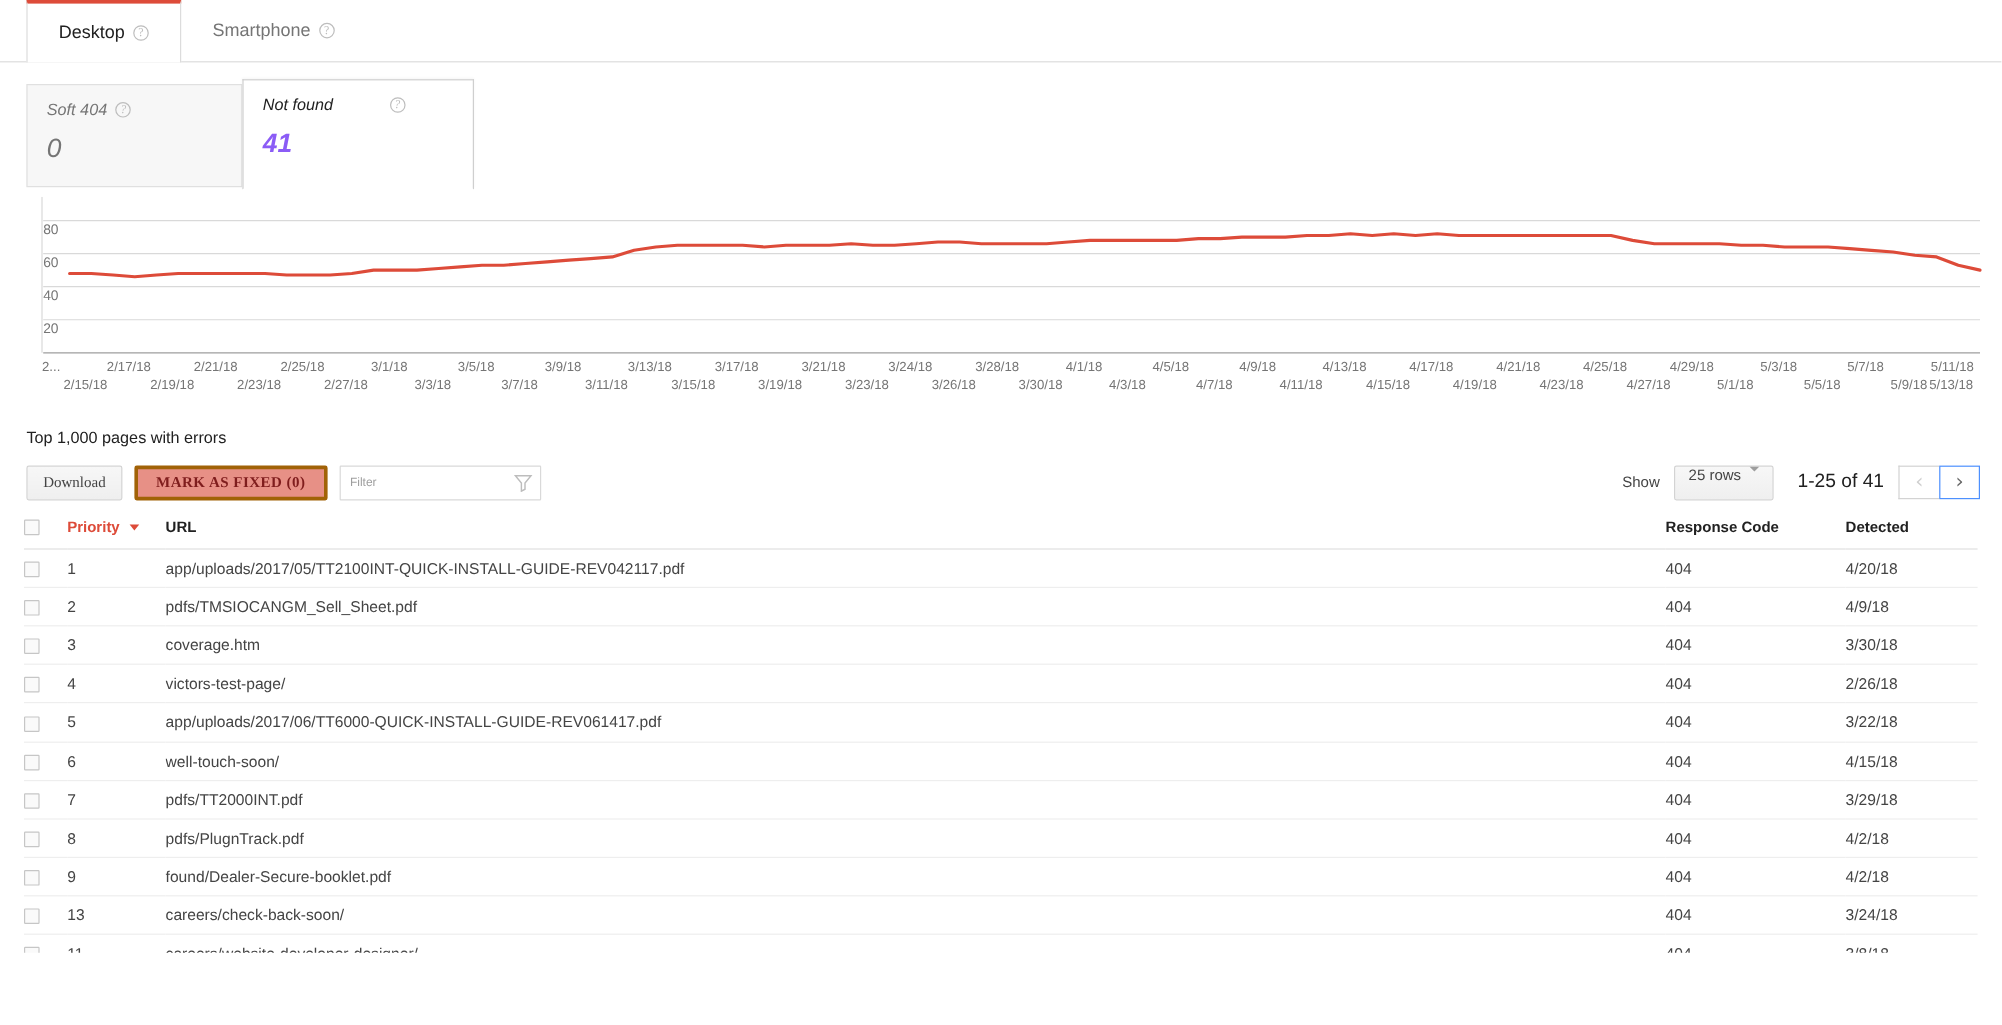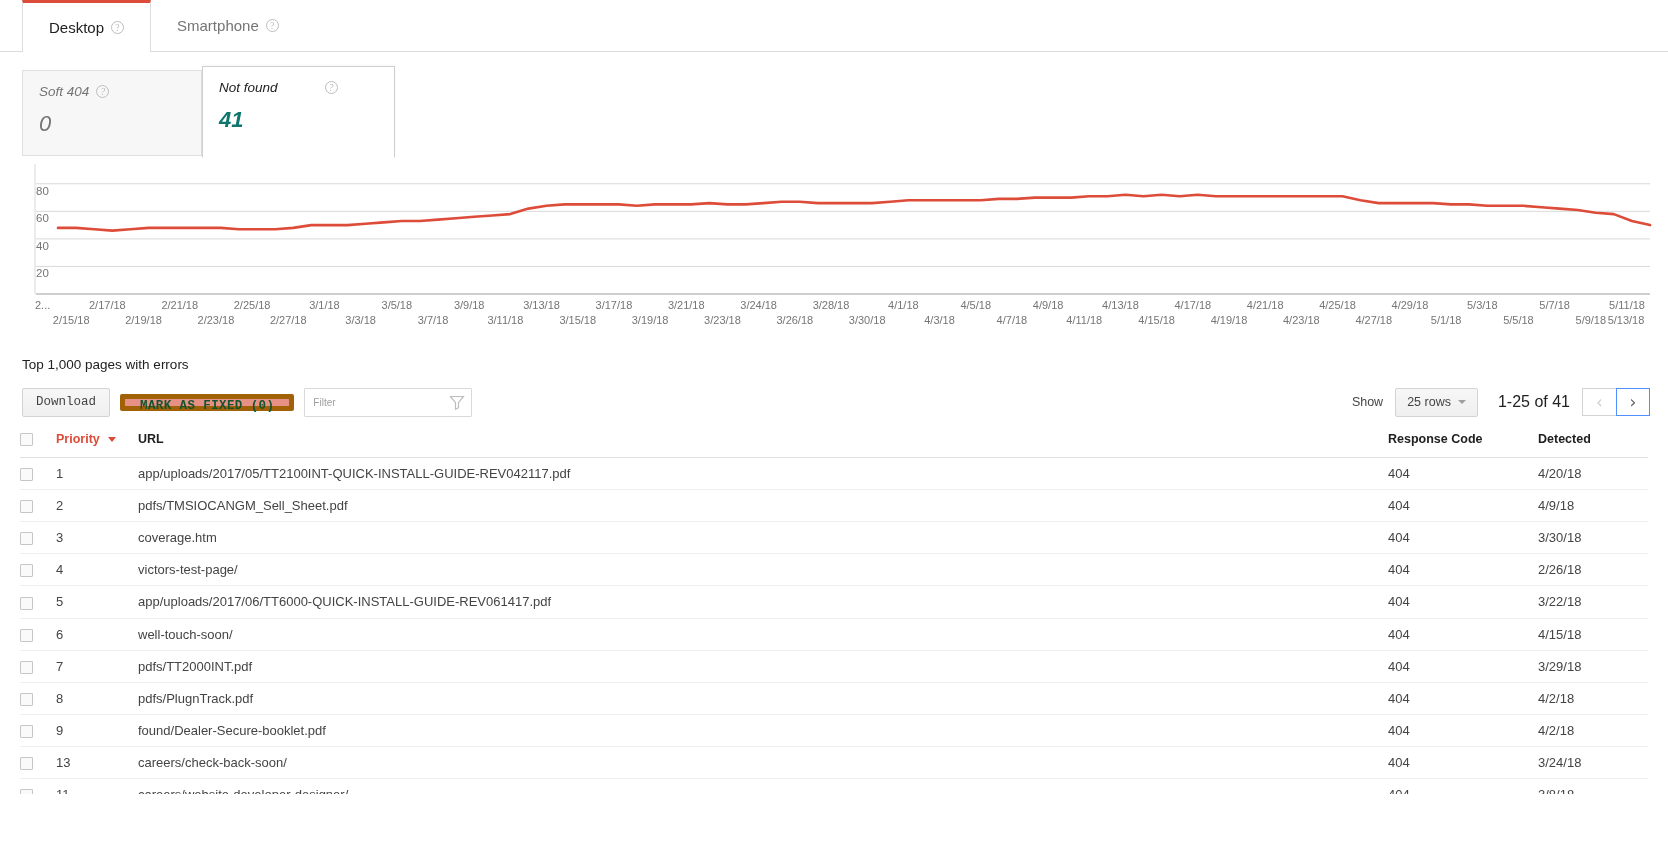--- a/index.html
+++ b/index.html
@@ -91,21 +91,21 @@
     align-items: center;
     white-space: nowrap;
   }
   .card.selected .card-title { color: #212121; gap: 40px; }
   .card-value {
     margin-top: 12px;
     font-size: 22px;
     color: #757575;
     font-weight: normal;
   }
-  .card.selected .card-value { color: #0f766e; font-weight: bold; }
+  .card.selected .card-value { color: #8b5cf6; font-weight: bold; }
 
   
   .chart-wrap {
     position: relative;
     margin: 8px 12px 0 20px;
     height: 185px;
   }
   .chart-svg { display: block; }
   .axis-label {
     font-family: "Liberation Sans", sans-serif;
@@ -124,40 +124,40 @@
     color: #212121;
     padding: 8px 0 0 22px;
   }
   .toolbar {
     display: flex;
     align-items: center;
     padding: 10px 18px 0 22px;
     height: 50px;
   }
   .btn {
-    font-family: Liberation Mono, monospace;
+    font-family: Liberation Serif, serif;
     font-size: 12.5px;
     height: 29px;
     padding: 0 13px;
     border-radius: 2px;
     cursor: pointer;
   }
   .btn-download {
     background: linear-gradient(#f7f7f7, #efefef);
     border: 1px solid #d3d3d3;
     color: #444;
   }
   .btn-markfixed {
     background: #e79086;
-    border: 5px solid #a16207;
-    color: #14532d;
+    border: 3px solid #a16207;
+    color: #7f1d1d;
     font-weight: bold;
     letter-spacing: 0.4px;
     margin-left: 10px;
-    height: 17px;
+    height: 29px;
     padding: 0 15px;
   }
   .filter-box {
     position: relative;
     margin-left: 10px;
     width: 168px;
     height: 29px;
   }
   .filter-input {
     width: 100%; height: 29px;
@@ -176,21 +176,21 @@
     pointer-events: none;
   }
   .toolbar-right {
     margin-left: auto;
     display: flex;
     align-items: center;
     gap: 12px;
   }
   .show-label { font-size: 12.5px; color: #444; }
   .rows-select {
-    display: flex; align-items: center; gap: 7px;
+    display: flex; gap: 7px;
     background: linear-gradient(#f7f7f7, #efefef);
     border: 1px solid #d3d3d3;
     border-radius: 2px;
     height: 29px;
     padding: 0 11px;
     font-size: 12.5px;
     color: #444;
     cursor: pointer;
   }
   .caret-down {

